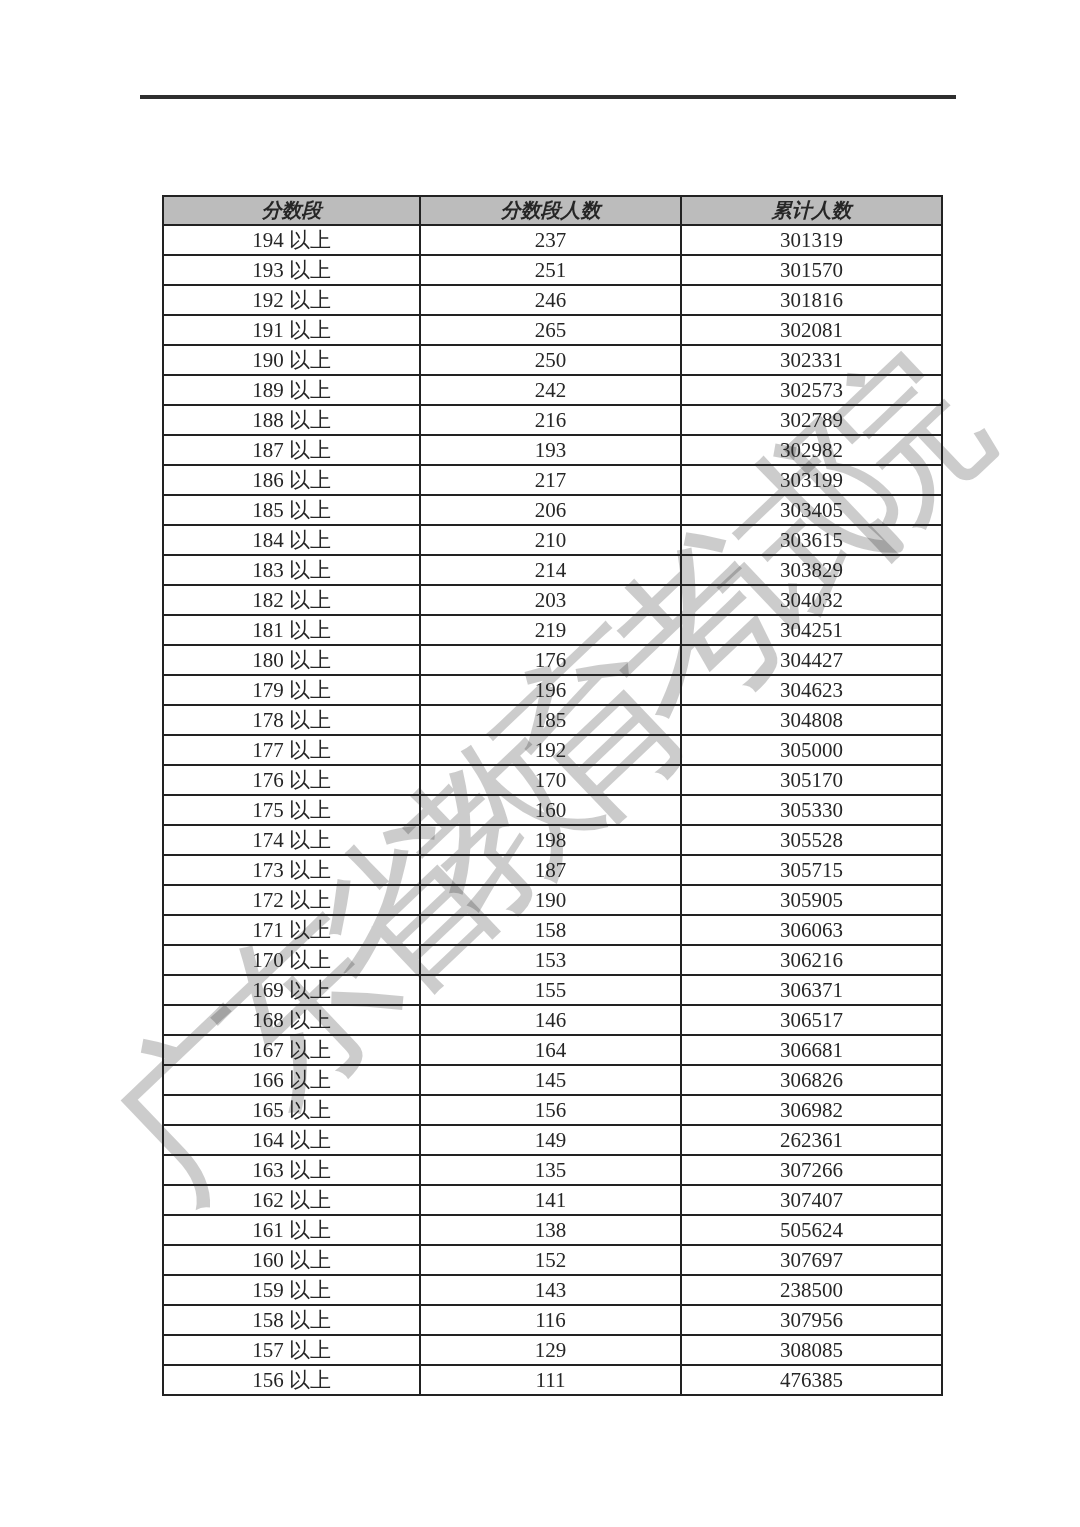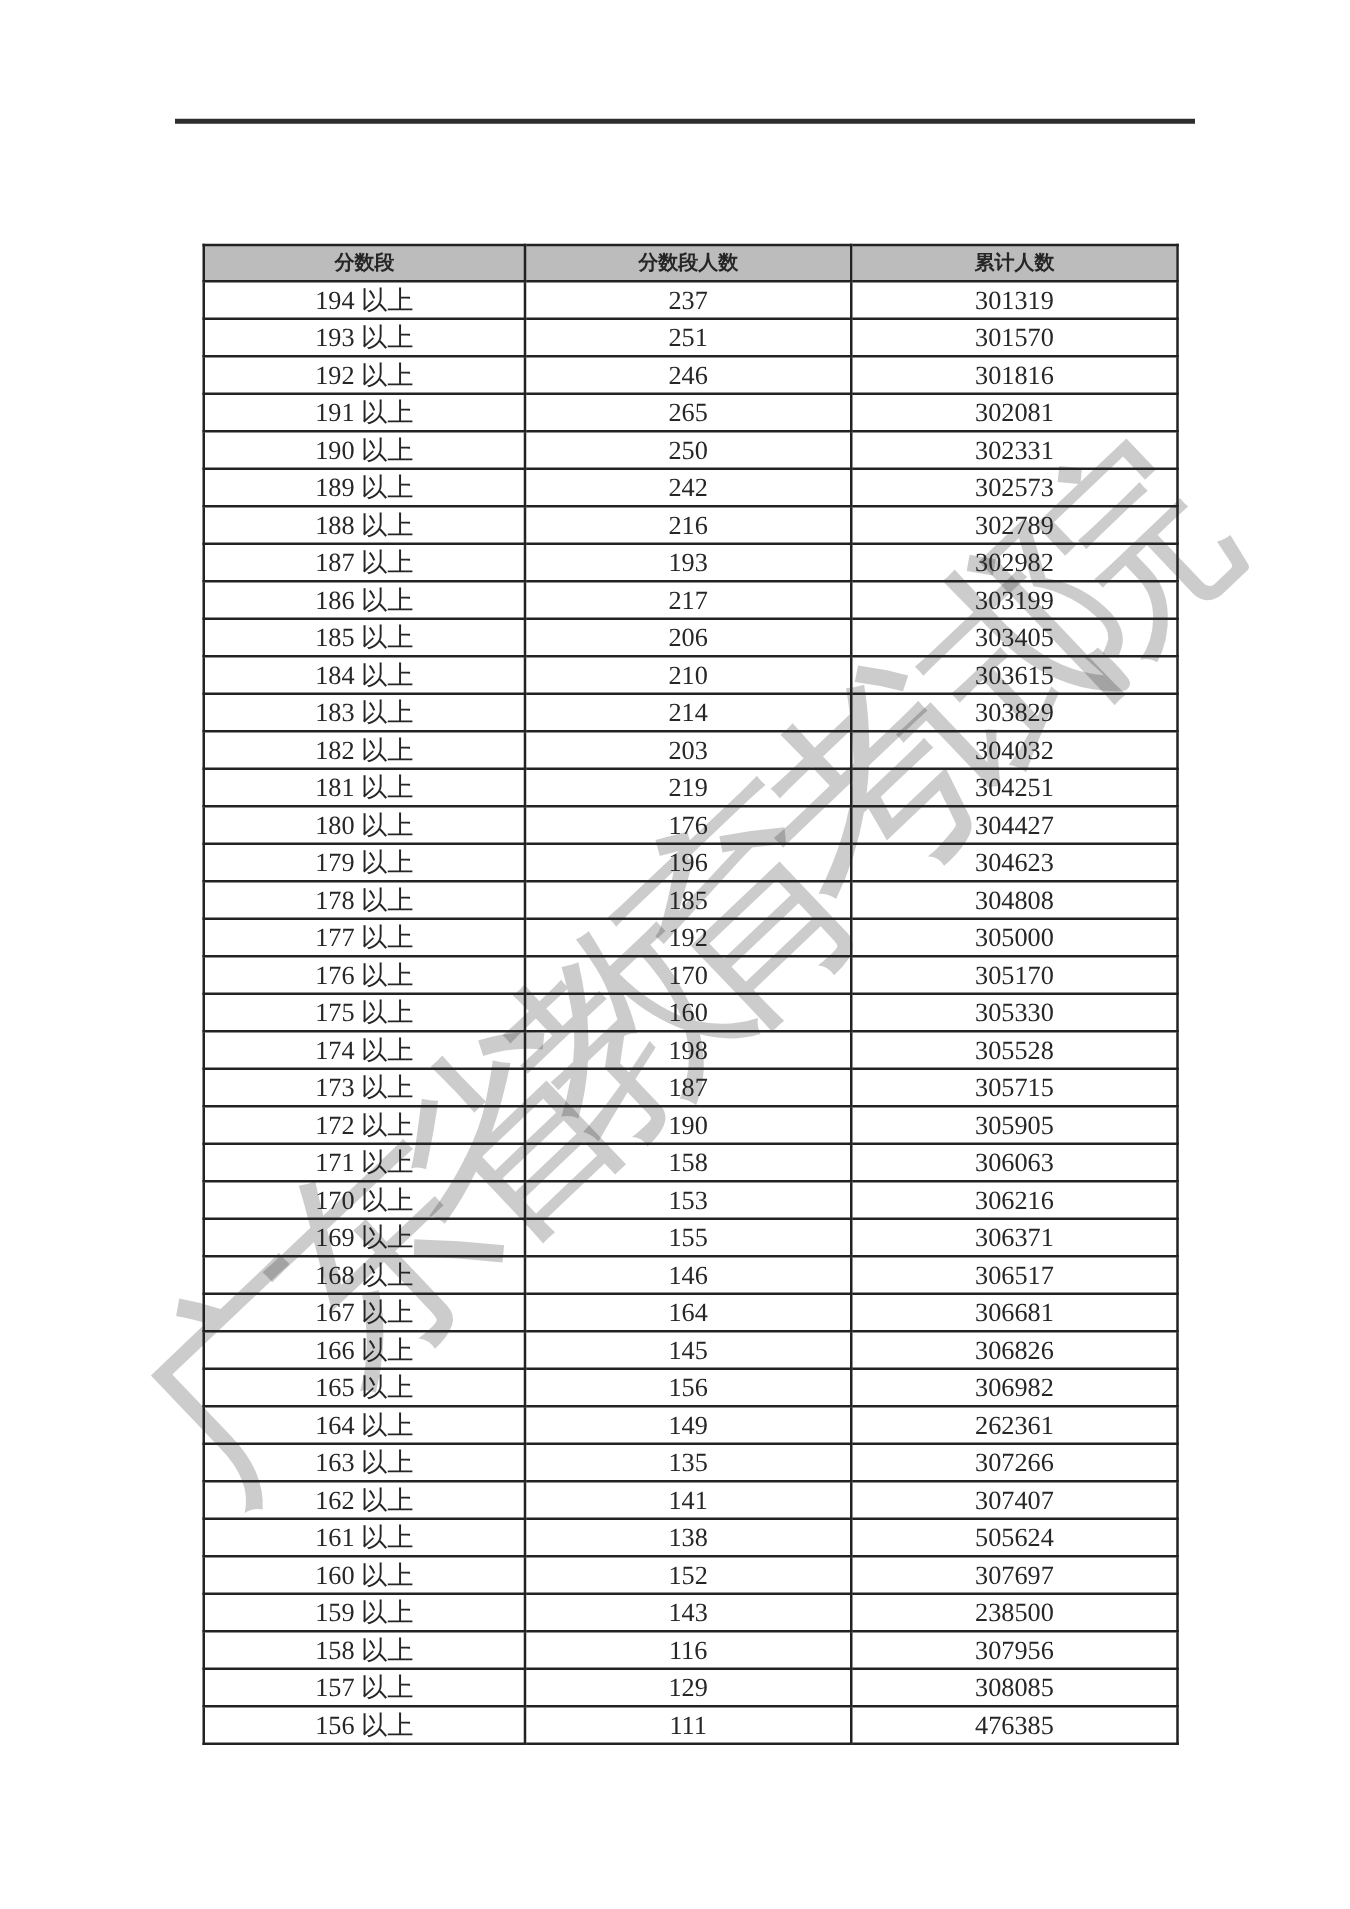--- a/index.html
+++ b/index.html
@@ -48,21 +48,22 @@
     text-align: center;
     vertical-align: middle;
     color: var(--c-text, #262626);
     padding: 0;
     overflow: hidden;
   }
   .score-table th {
     height: 27px;
     background: var(--c-header_bg, #bcbcbc);
     font-weight: bold;
-    font-size: 16px;
+    font-size: 20px;
+    font-style: italic;
   }
   .score-table td {
     height: 27px;
     font-size: 21px;
     background: transparent;
   }
 </style>
 </head>
 <body>
 

